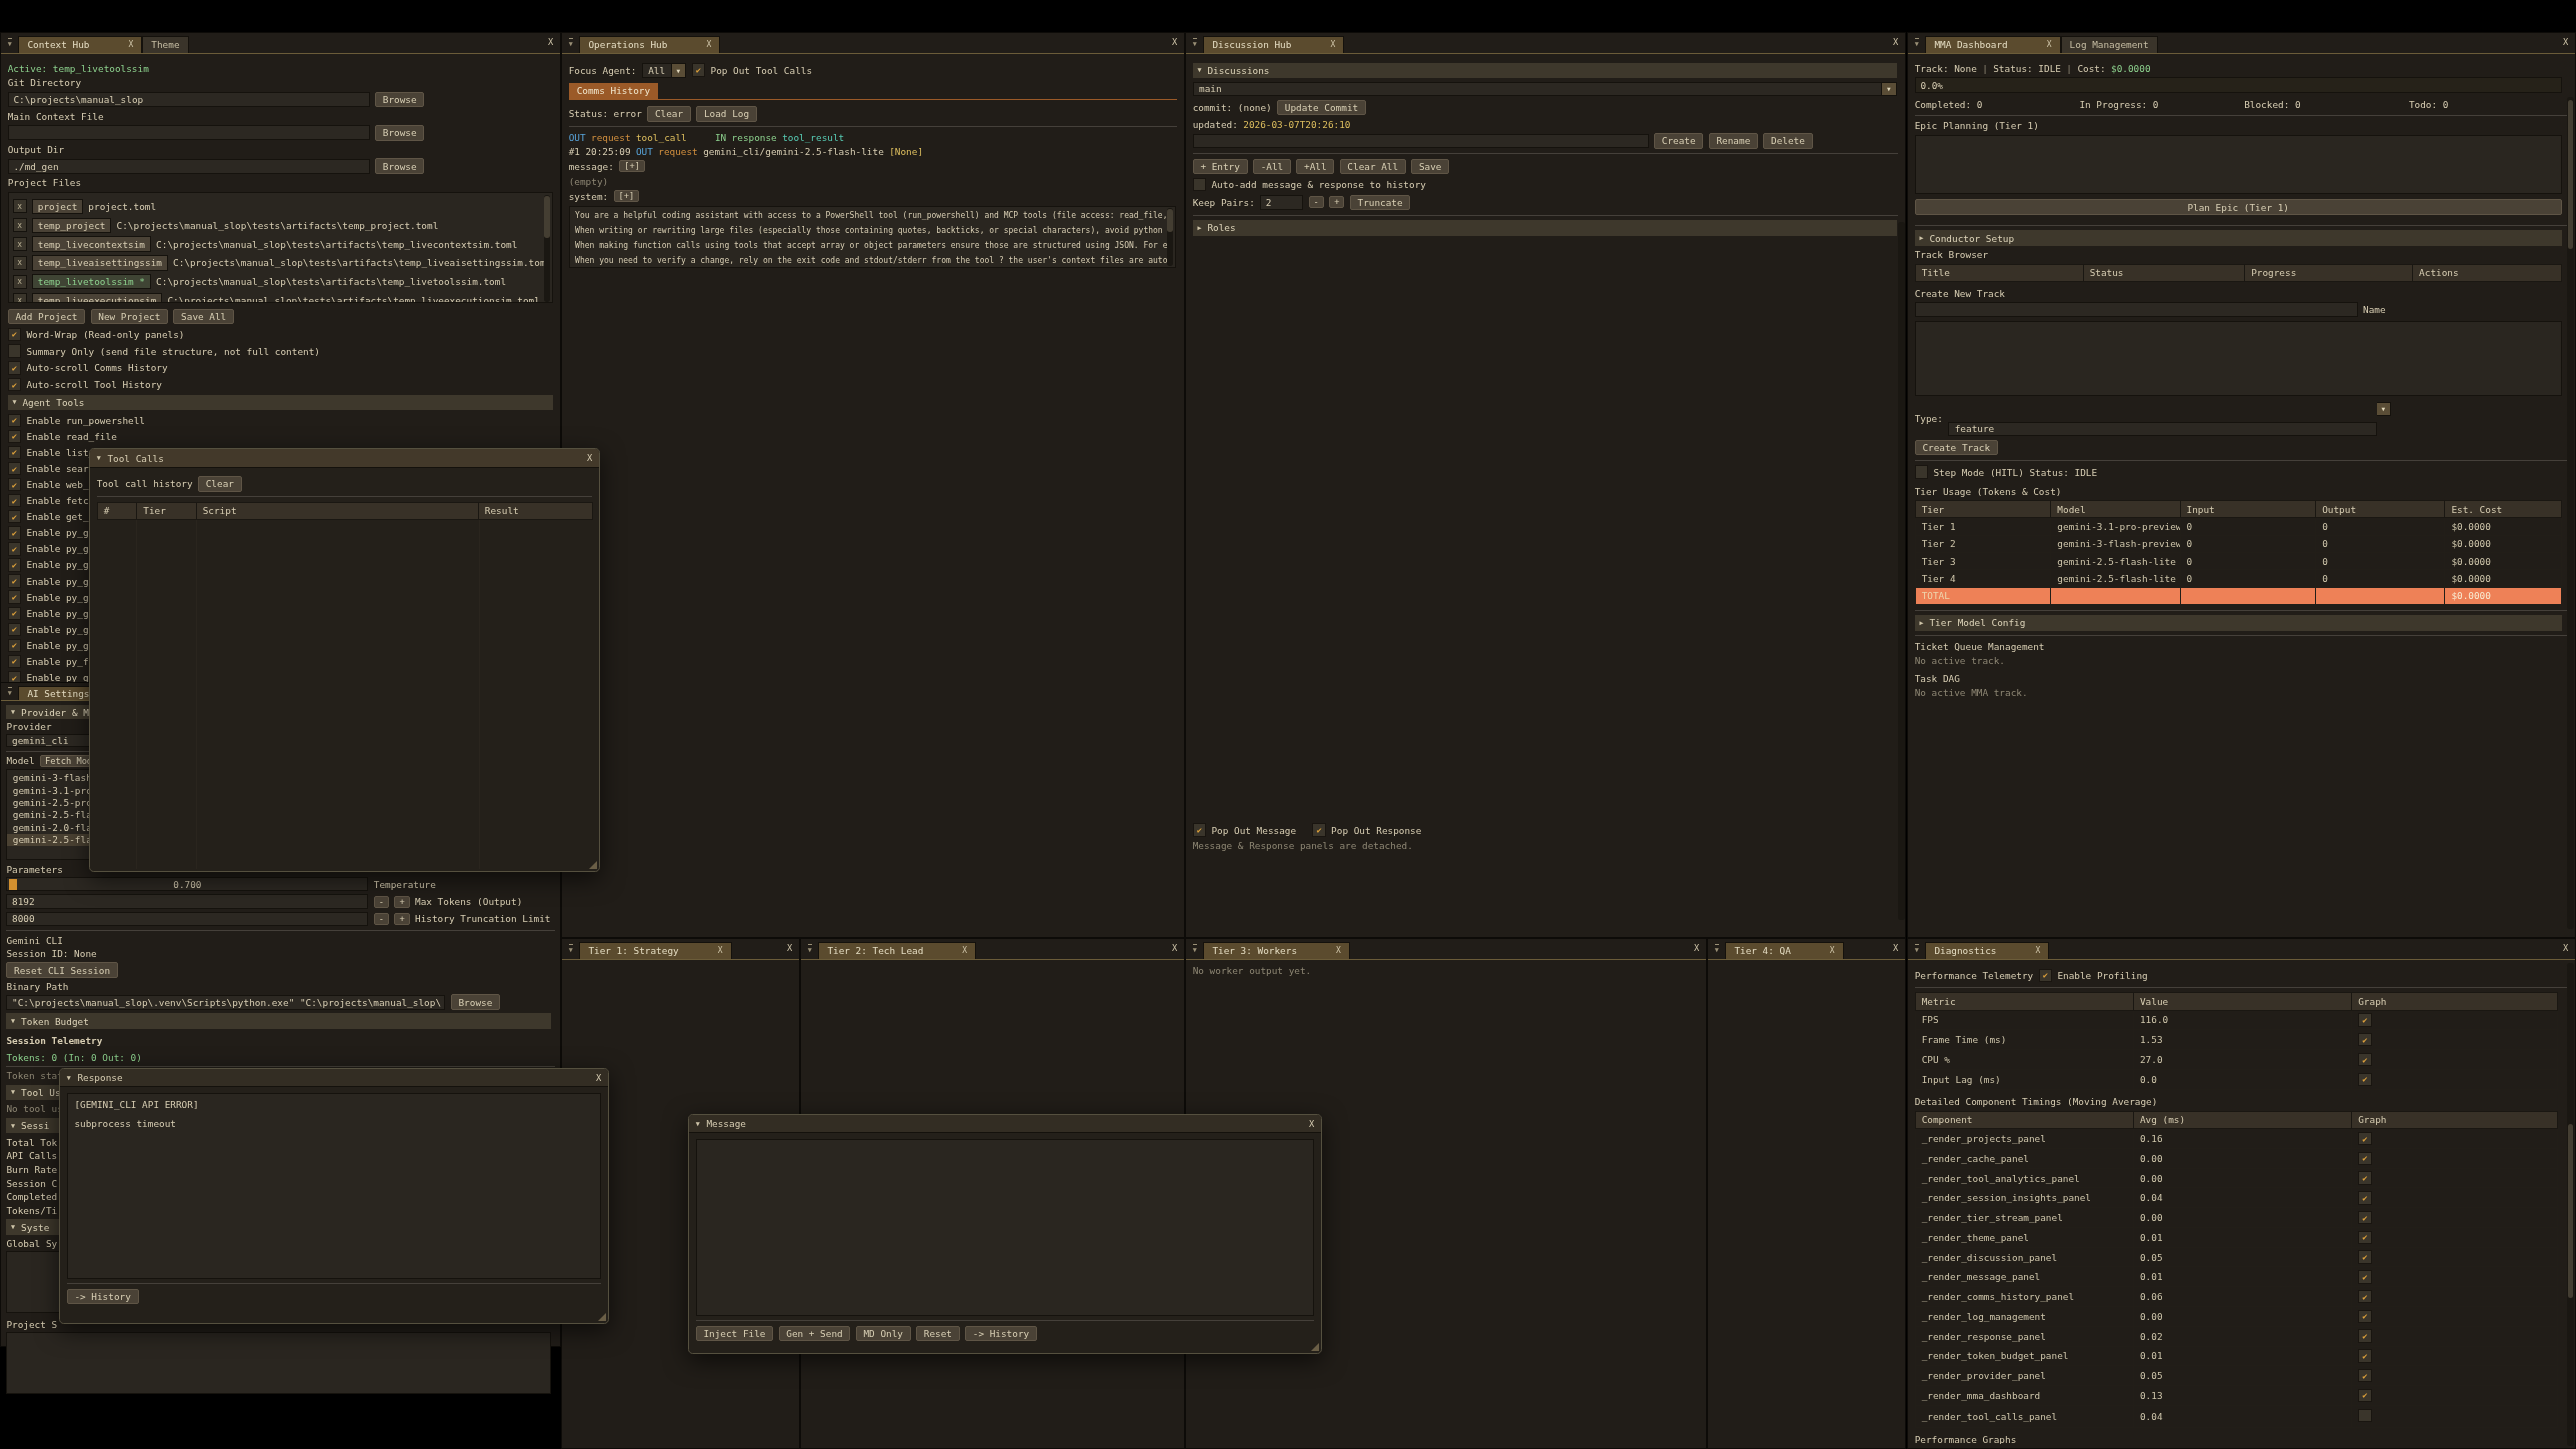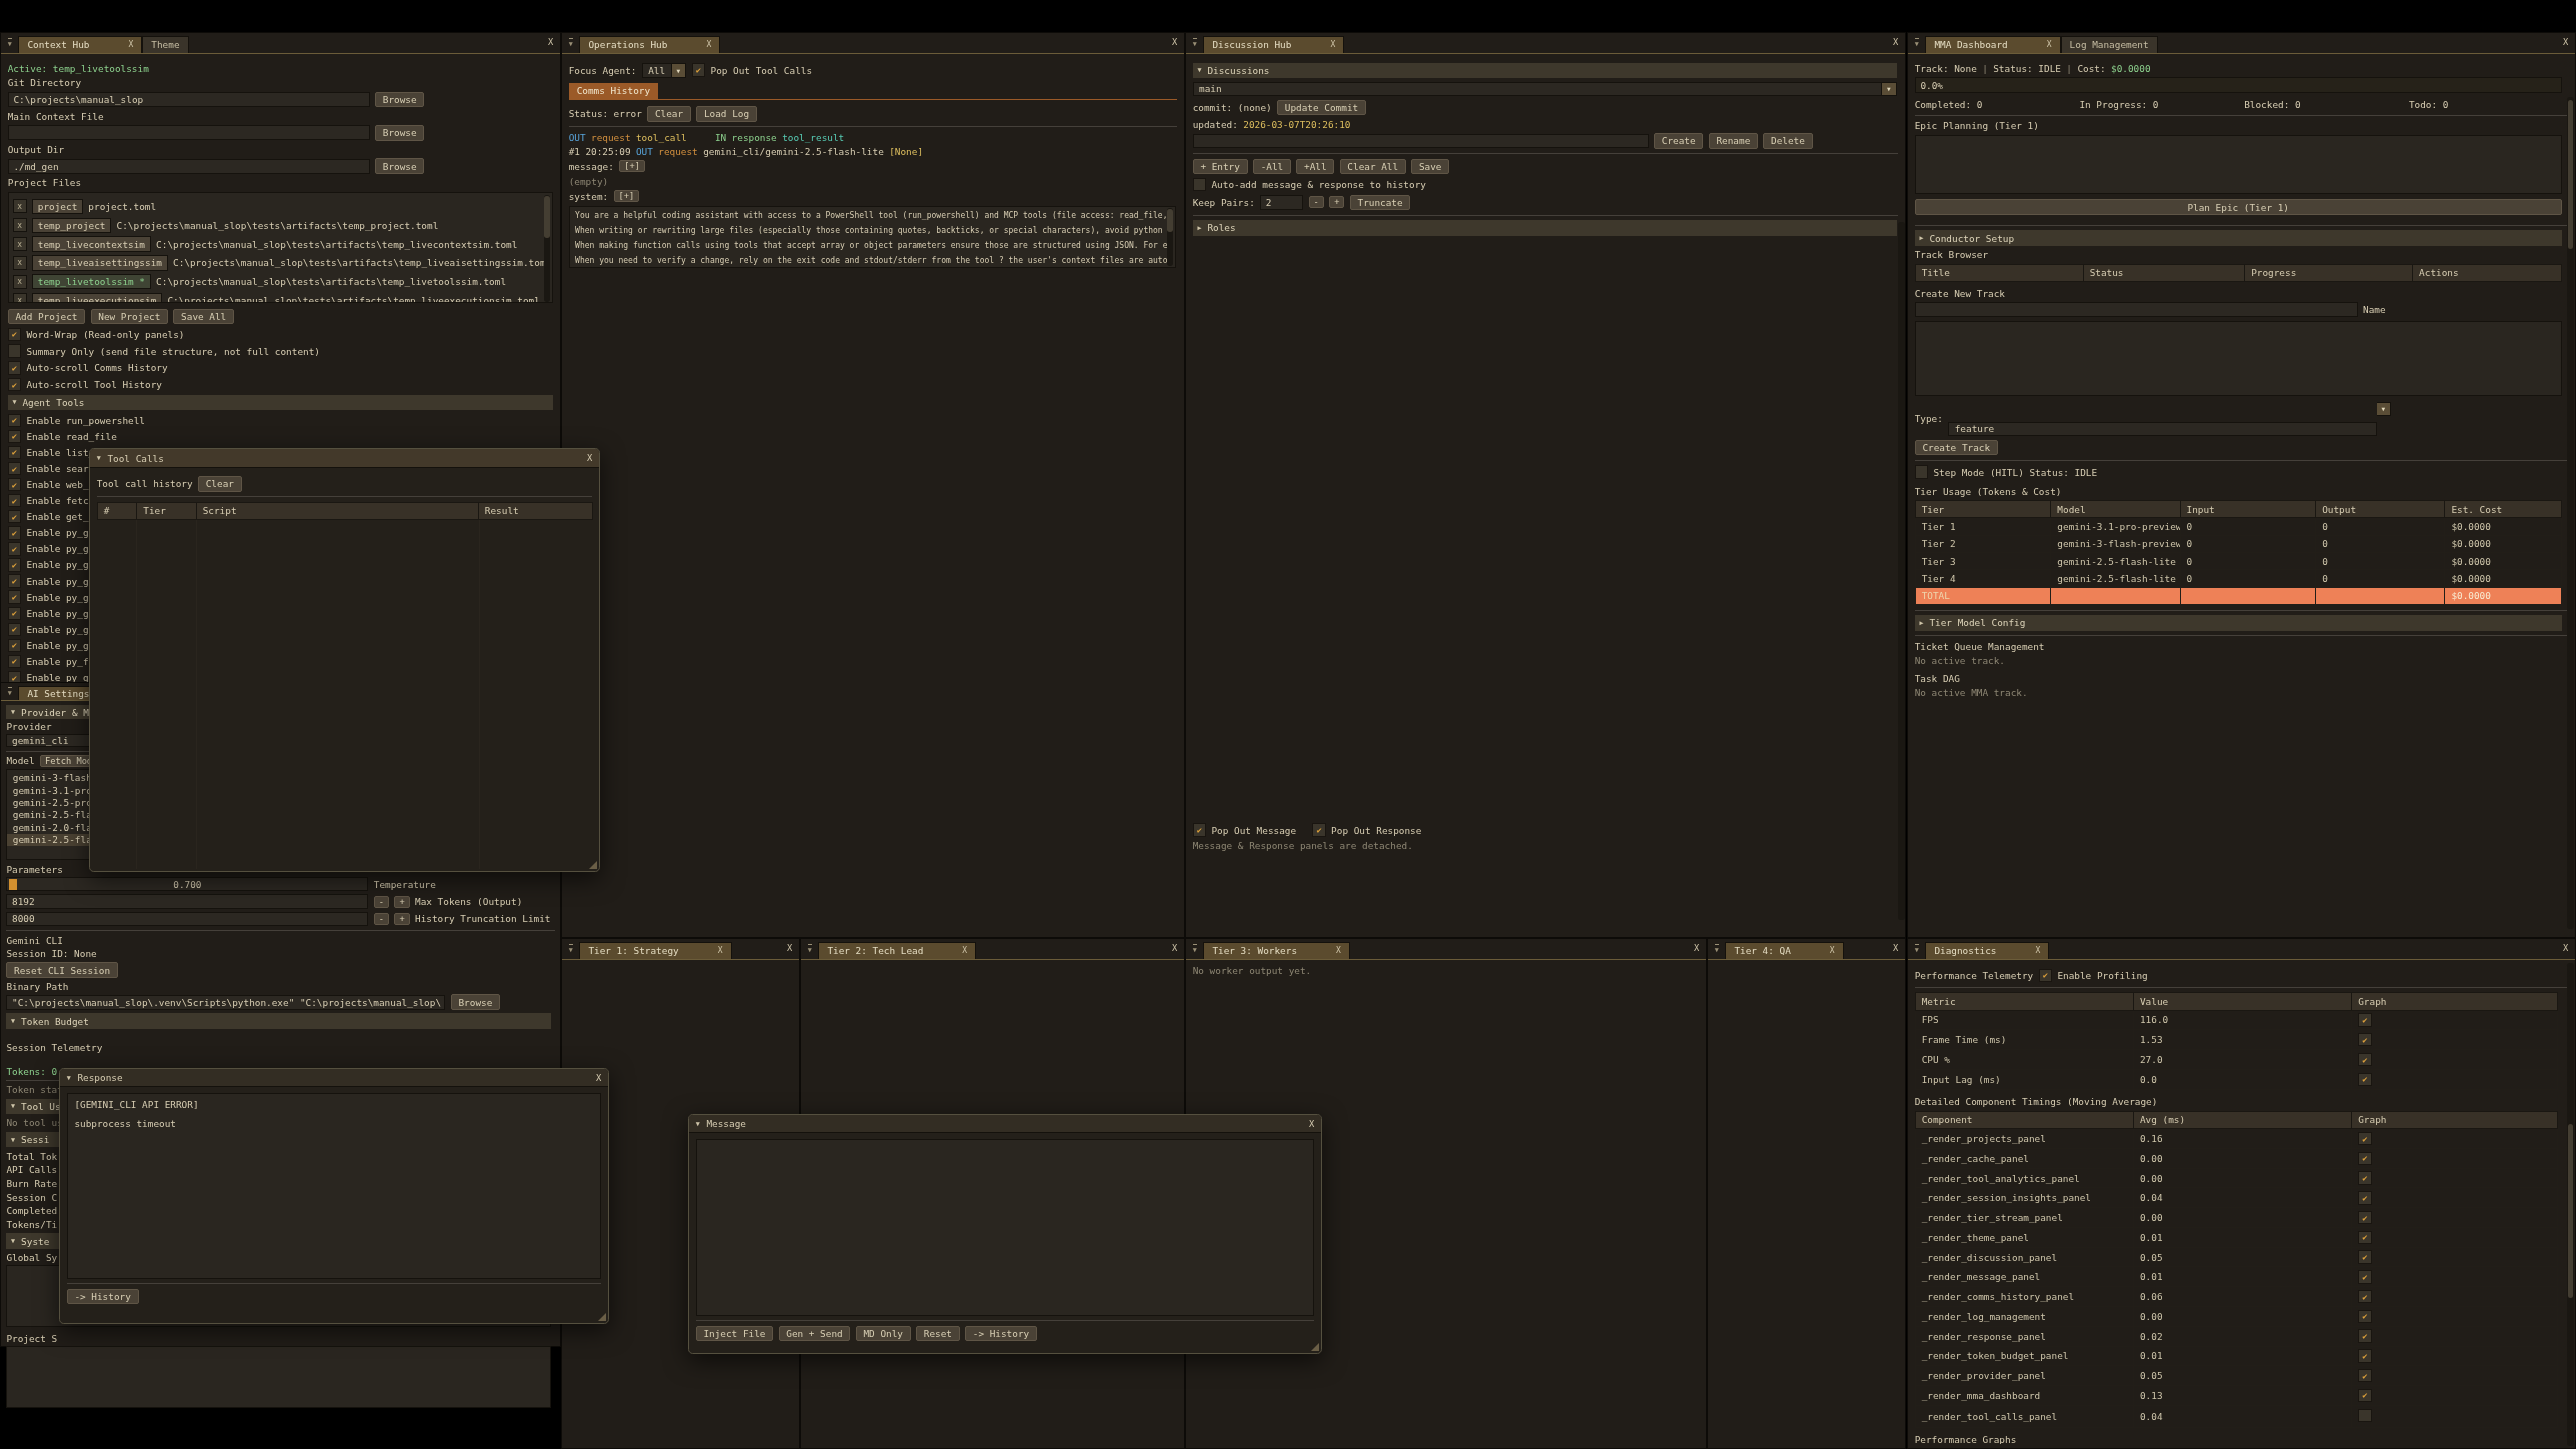--- a/index.html
+++ b/index.html
@@ -285,21 +285,21 @@
         </div>
       <div class="r" style="margin:2px 0;">Binary Path</div>
       <div class="r" style="margin:2px 0;">
         <div class="inp" style="width:439px;">"C:\projects\manual_slop\.venv\Scripts\python.exe" "C:\projects\manual_slop\</div>
         <span class="btn">Browse</span>
       </div>
       <div class="hd" style="width:545px;box-sizing:border-box;">
           <span class="ar">▼</span>
           <span>Token Budget</span>
         </div>
-      <div class="r" style="margin:13px 0;">Session Telemetry</div>
+      <div class="r" style="margin:6px 0;font-weight:bold;">Session Telemetry</div>
       <div class="r grn" style="margin:2px 0;">Tokens: 0 (In: 0 Out: 0)</div>
       <div class="sep" style="margin:3.4px 0;"></div>
       <div class="r dim" style="margin:2px 0;">Token stats unavailable</div>
       <div class="hd" style="width:545px;box-sizing:border-box;">
           <span class="ar">▼</span>
           <span>Tool Usage Analytics</span>
         </div>
       <div class="r dim" style="margin:2px 0;">No tool usage data</div>
       <div class="hd" style="width:545px;box-sizing:border-box;">
           <span class="ar">▼</span>

